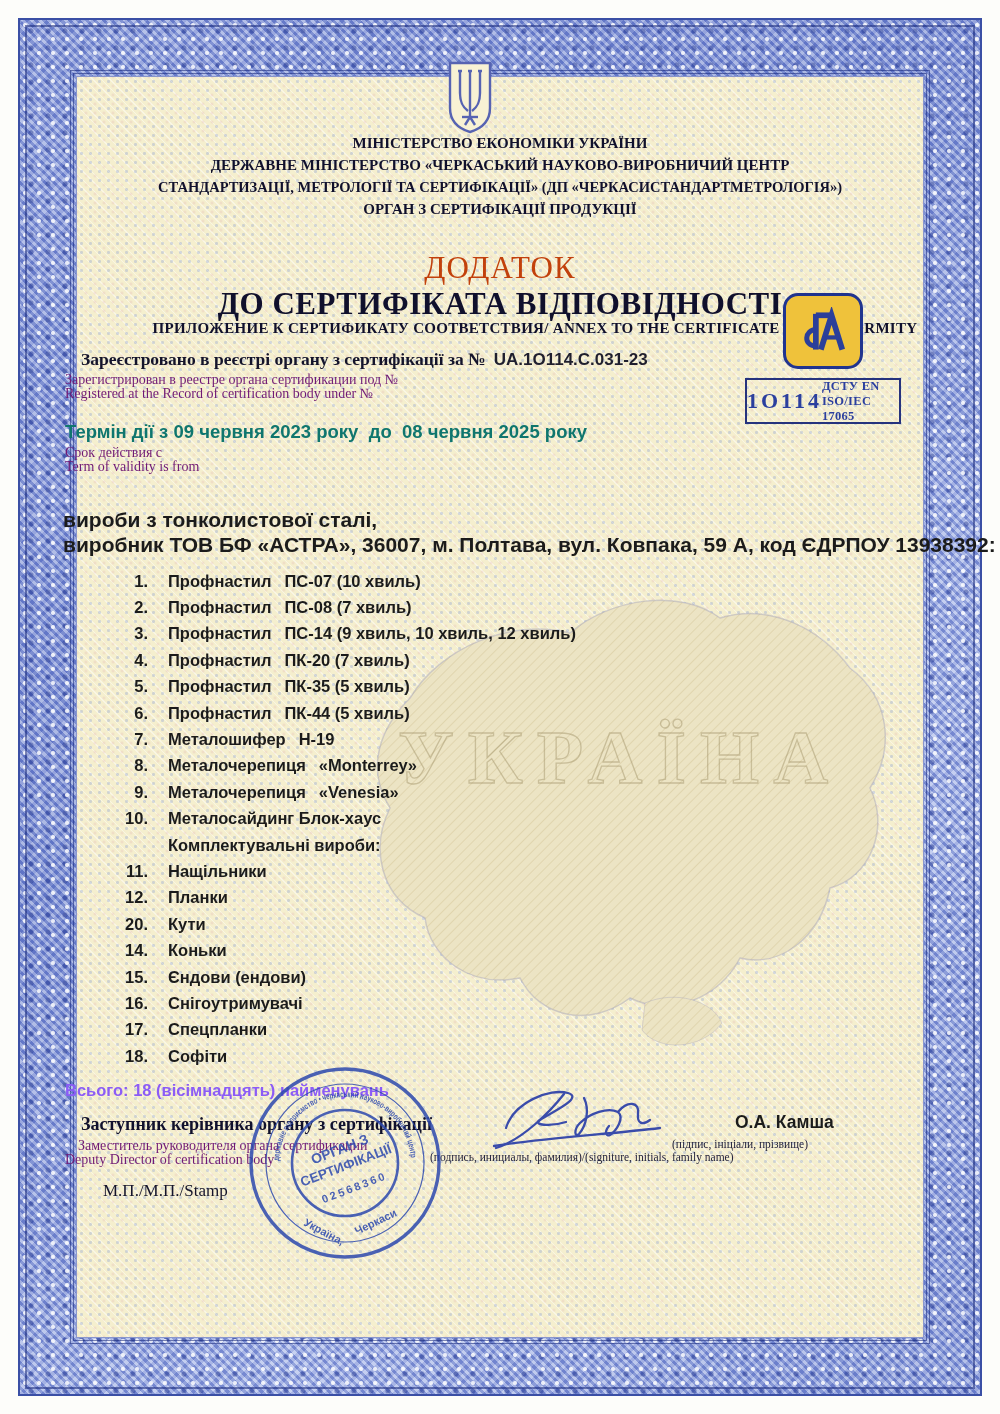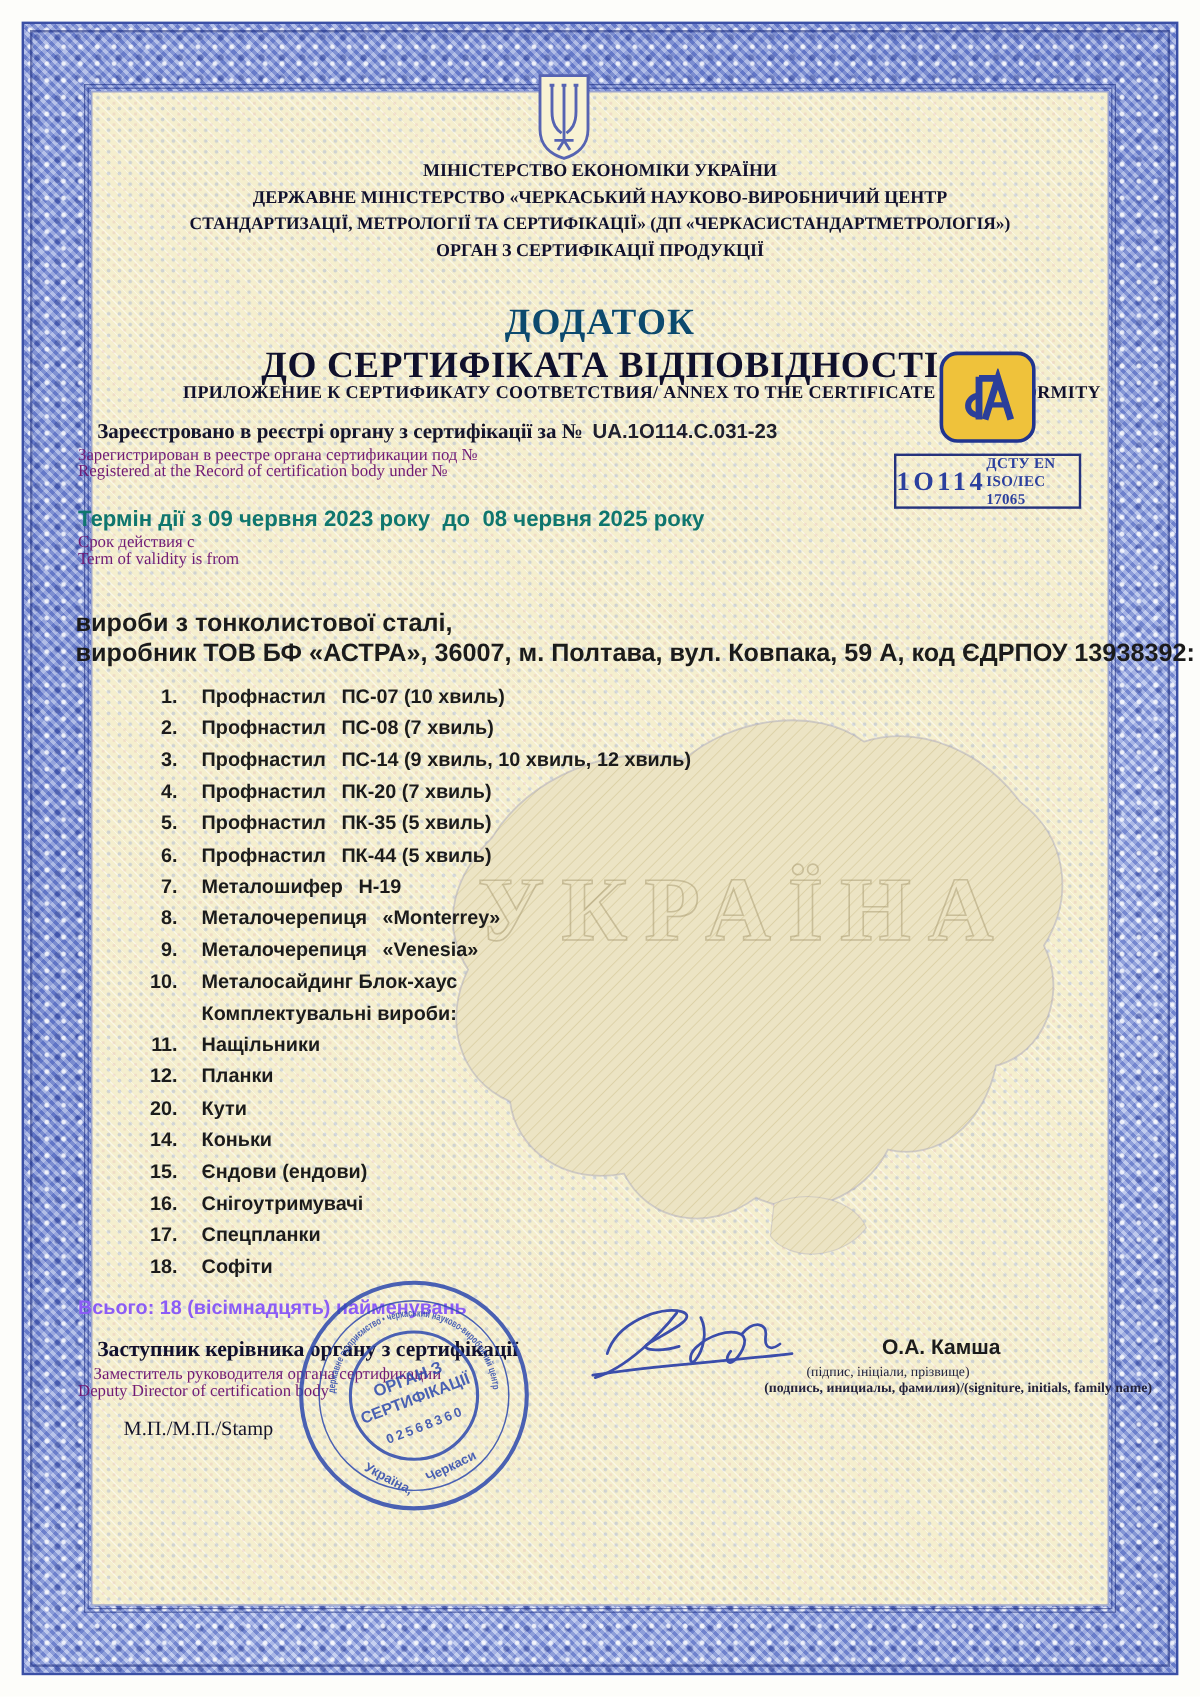--- a/index.html
+++ b/index.html
@@ -28,21 +28,21 @@
   .abs{position:absolute;}
   .ctr{text-align:center;left:80px;right:80px;}
   .serifB{font-family:Liberation Serif, serif;font-weight:bold;padding-left:16px;}
   .small{font-size:14px;color:#701a75;line-height:14px;}
 
   
   .hline{font-weight:bold;font-size:15px;line-height:21px;color:#10102c;}
   .h3line{font-size:14.5px;}
 
   
-  .title1{top:250px;font-size:31px;font-weight:bold;letter-spacing:1px;color:#0c4a6e;}
+  .title1{top:250px;font-size:31px;font-weight:normal;letter-spacing:1px;color:#c2410c;}
   .title2{top:286px;font-size:31px;font-weight:bold;letter-spacing:.5px;color:#10102c;}
   .subtitle{top:320px;left:110px;right:40px;text-align:center;font-weight:bold;font-size:15px;letter-spacing:.3px;color:#10102c;}
 
   
   .regline{left:65px;top:349px;font-size:17.5px;display:flex;gap:8px;align-items:baseline;}
   .regnum{font-family:"Liberation Sans",sans-serif;font-weight:bold;font-size:17px;color:#1f1f2e;}
 
   
   .naau-box{left:783px;top:293px;width:74px;height:70px;background:#efc23b;border:3px solid #20348f;
             border-radius:15px;display:flex;align-items:center;justify-content:center;}
@@ -68,21 +68,21 @@
 
   .total{left:65px;top:1081px;font-family:"Liberation Sans",sans-serif;font-weight:bold;font-size:16.5px;color:#8b5cf6;}
 
   
   .pos-ua{left:65px;top:1114px;font-weight:bold;font-size:18px;color:#10102c;}
   .pos-ru{left:65px;top:1139px;margin-left:13px;}
   .pos-en{left:65px;top:1153px;}
   .mp{left:103px;top:1181px;font-size:17px;}
   .sig-name{left:735px;top:1112px;font-family:"Liberation Sans",sans-serif;font-weight:bold;font-size:17.5px;color:#1b1b1b;}
   .note-ua{left:540px;right:60px;top:1138px;text-align:center;font-size:11.5px;color:#23233d;}
-  .note-ru{left:430px;right:40px;top:1151px;text-align:right;font-size:11.5px;color:#23233d;font-weight:bold;}
+  .note-ru{left:430px;right:40px;top:1151px;text-align:left;font-size:11.5px;color:#23233d;}
 
   .wm{left:350px;top:548px;width:560px;height:520px;z-index:1;pointer-events:none;}
   .content-layer{position:absolute;inset:0;z-index:2;}
   .stamp{left:245px;top:1063px;width:200px;height:200px;z-index:3;opacity:.85;}
   .signature{left:492px;top:1082px;width:195px;height:72px;z-index:3;}
   .emblem{left:447px;top:60px;width:46px;height:74px;}
 </style>
 </head>
 <body>
 

